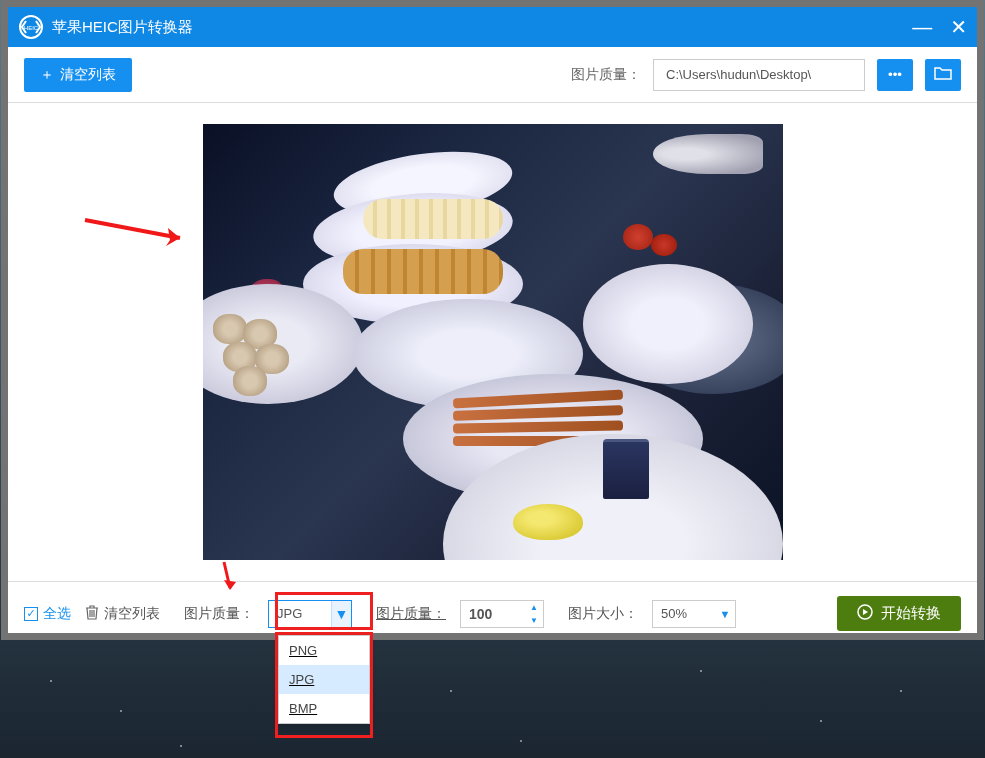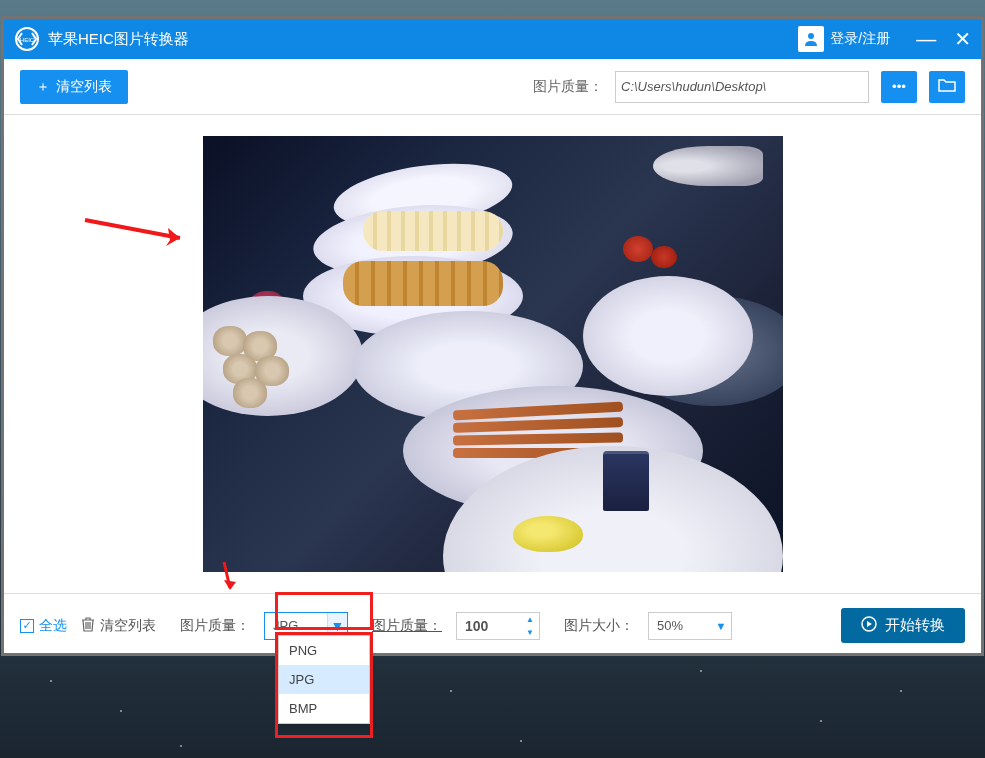--- a/index.html
+++ b/index.html
@@ -1,34 +1,34 @@
 <!DOCTYPE html>
 <html><head>
   <meta charset="utf-8">
   <style>
     * { margin: 0; padding: 0; box-sizing: border-box; font-family: "Microsoft YaHei", Arial, sans-serif; }
     body { background: linear-gradient(180deg, #5a7a8a 0%, #3a5060 50%, #1a2530 100%); width: 985px; height: 758px; overflow: hidden; position: relative; }
     
-    .app-window { width: 983px; height: 640px; background: #fff; border: 3px solid #737373; margin: 16px auto; position: relative; }
+    .app-window { width: 983px; height: 640px; background: #fff; border: 7px solid #737373; margin: 0 auto; position: relative; }
     
     .title-bar { height: 40px; background: #0f87e5; display: flex; align-items: center; padding: 0 10px; color: #fff; }
     .logo-wrap { display: flex; align-items: center; gap: 8px; }
     .logo-icon svg { display: block; }
     .app-title { font-size: 15px; }
     .title-spacer { flex: 1; }
     .title-btn { display: flex; align-items: center; gap: 6px; padding: 4px 8px; cursor: pointer; font-size: 14px; }
     .title-btn .icon-box { width: 26px; height: 26px; background: #fff; display: flex; align-items: center; justify-content: center; border-radius: 2px; }
     .win-controls { display: flex; gap: 18px; margin-left: 18px; color: #fff; }
     .win-ctrl { cursor: pointer; font-size: 20px; line-height: 1; }
     
     .toolbar { height: 56px; border-bottom: 1px solid #ddd; display: flex; align-items: center; padding: 0 16px; gap: 12px; }
     .add-btn { background: #1590f0; color: #fff; border: none; padding: 8px 16px; font-size: 14px; border-radius: 2px; display: flex; align-items: center; gap: 6px; cursor: pointer; }
     .tb-spacer { flex: 1; }
     .out-label { color: #666; font-size: 14px; }
-    .out-input { width: 254px; height: 32px; border: 1px solid #ccc; padding: 0 5px; font-size: 13px; color: #555; font-style: italic; }
+    .out-input { width: 212px; height: 32px; border: 1px solid #ccc; padding: 0 12px; font-size: 13px; color: #555; }
     .icon-btn { width: 36px; height: 32px; background: #1590f0; color: #fff; border: none; display: flex; align-items: center; justify-content: center; cursor: pointer; border-radius: 2px; }
     
     .preview-area { height: 478px; display: flex; align-items: center; justify-content: center; position: relative; background: #fff; overflow: hidden; }
     .preview-img { width: 580px; height: 436px; background: linear-gradient(135deg, #0a1025 0%, #1a2540 25%, #2a3550 50%, #1a2035 75%, #0a1225 100%); position: relative; overflow: hidden; }
     
     .plate { position: absolute; border-radius: 50%; }
     .p1 { width: 180px; height: 60px; background: radial-gradient(ellipse, #f5f5ff 40%, #d0d0e5 100%); left: 130px; top: 30px; transform: rotate(-8deg); }
     .p2 { width: 200px; height: 70px; background: radial-gradient(ellipse, #f2f2ff 40%, #cacae0 100%); left: 110px; top: 70px; transform: rotate(-5deg); }
     .p3 { width: 220px; height: 80px; background: radial-gradient(ellipse, #f0f0ff 40%, #c5c5db 100%); left: 100px; top: 120px; }
     .p4 { width: 190px; height: 120px; background: radial-gradient(ellipse, #eaeaf5 30%, #b5b5cc 100%); left: -30px; top: 160px; }
@@ -64,27 +64,27 @@
     .lbl { color: #555; }
     .combo { width: 84px; height: 28px; border: 1px solid #1590f0; display: flex; align-items: center; position: relative; background: #fff; }
     .combo-text { flex: 1; padding: 0 8px; font-size: 13px; color: #555; }
     .combo-arrow { width: 20px; height: 100%; border-left: 1px solid #bfdfff; background: #e8f3ff; display: flex; align-items: center; justify-content: center; color: #1590f0; }
     .spinner { width: 84px; height: 28px; border: 1px solid #ccc; display: flex; align-items: center; }
     .spinner-text { flex: 1; padding: 0 8px; font-weight: bold; }
     .spinner-arrows { width: 18px; display: flex; flex-direction: column; }
     .sp-a { height: 13px; font-size: 8px; display: flex; align-items: center; justify-content: center; color: #1590f0; cursor: pointer; }
     .size-combo { width: 84px; height: 28px; border: 1px solid #ccc; display: flex; align-items: center; }
     .bb-spacer { flex: 1; }
-    .convert-btn { background: #0369a1; color: #fff; border: none; padding: 8px 20px; font-size: 15px; display: flex; align-items: center; gap: 8px; cursor: pointer; border-radius: 3px; }
+    .convert-btn { background: #4d7c0f; color: #fff; border: none; padding: 8px 20px; font-size: 15px; display: flex; align-items: center; gap: 8px; cursor: pointer; border-radius: 3px; }
     
     .red-frame { position: absolute; border: 3px solid #f02020; pointer-events: none; }
     .rf1 { left: 275px; top: 592px; width: 98px; height: 38px; }
     .rf2 { left: 275px; top: 632px; width: 98px; height: 106px; }
     
-    .dropdown { position: absolute; left: 278px; top: 635px; width: 92px; background: #fff; border: 1px solid #ccc; box-shadow: 0 2px 6px rgba(0,0,0,0.15); }
+    .dropdown { position: absolute; left: 278px; top: 635px; width: 92px; background: #fff; border: 1px solid #ccc; box-shadow: 0 2px 6px rgba(0,0,0,0.15); text-decoration: underline; }
     .dd-item { padding: 7px 10px; font-size: 13px; color: #444; cursor: pointer; }
     .dd-item.selected { background: #d6ebff; }
     
     .stars { position: absolute; inset: 0; pointer-events: none; }
     .star { position: absolute; width: 2px; height: 2px; background: #fff; border-radius: 50%; opacity: 0.6; }
   </style>
 </head>
 <body>
 
 <div class="app-window">
@@ -95,29 +95,20 @@
         <svg width="26" height="26" viewBox="0 0 26 26">
             <circle cx="13" cy="13" r="11" fill="none" stroke="#fff" stroke-width="2"></circle>
             <path d="M8 7 L4 13 L8 19" fill="none" stroke="#fff" stroke-width="2"></path>
             <path d="M18 7 L22 13 L18 19" fill="none" stroke="#fff" stroke-width="2"></path>
             <text x="13" y="16" font-size="6" fill="#fff" text-anchor="middle">HEIC</text>
           </svg>
       </span>
       <span class="app-title">苹果HEIC图片转换器</span>
     </div>
     <div class="title-spacer"></div>
-    <div class="title-btn">
-      <span class="icon-box">
-        <svg width="16" height="16" viewBox="0 0 16 16">
-            <circle cx="8" cy="5" r="3" fill="#1590f0"></circle>
-            <path d="M2 15 Q2 10 8 10 Q14 10 14 15 Z" fill="#1590f0"></path>
-          </svg>
-      </span>
-      <span>登录/注册</span>
-    </div>
     <div class="win-controls">
       <span class="win-ctrl">—</span>
       <span class="win-ctrl">✕</span>
     </div>
   </div>
 
   <div class="toolbar">
     <button class="add-btn">
       <span>＋</span>
       <span>清空列表</span>

